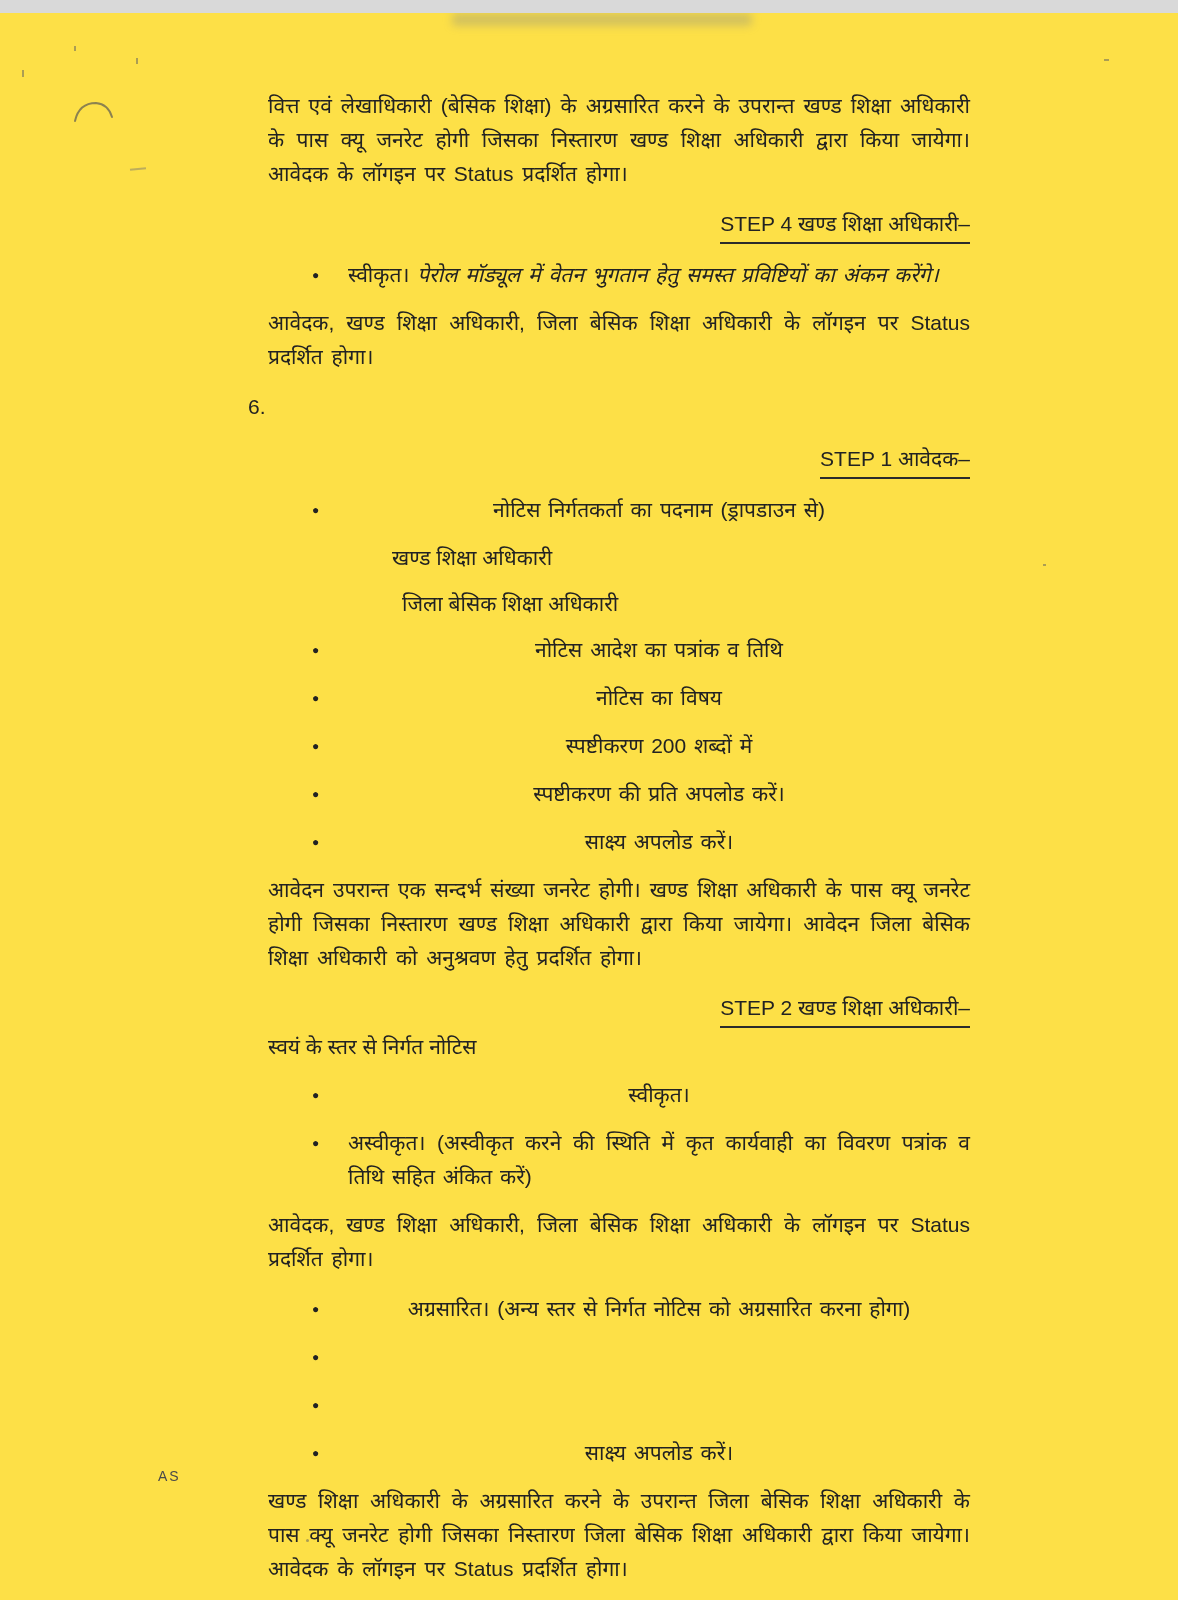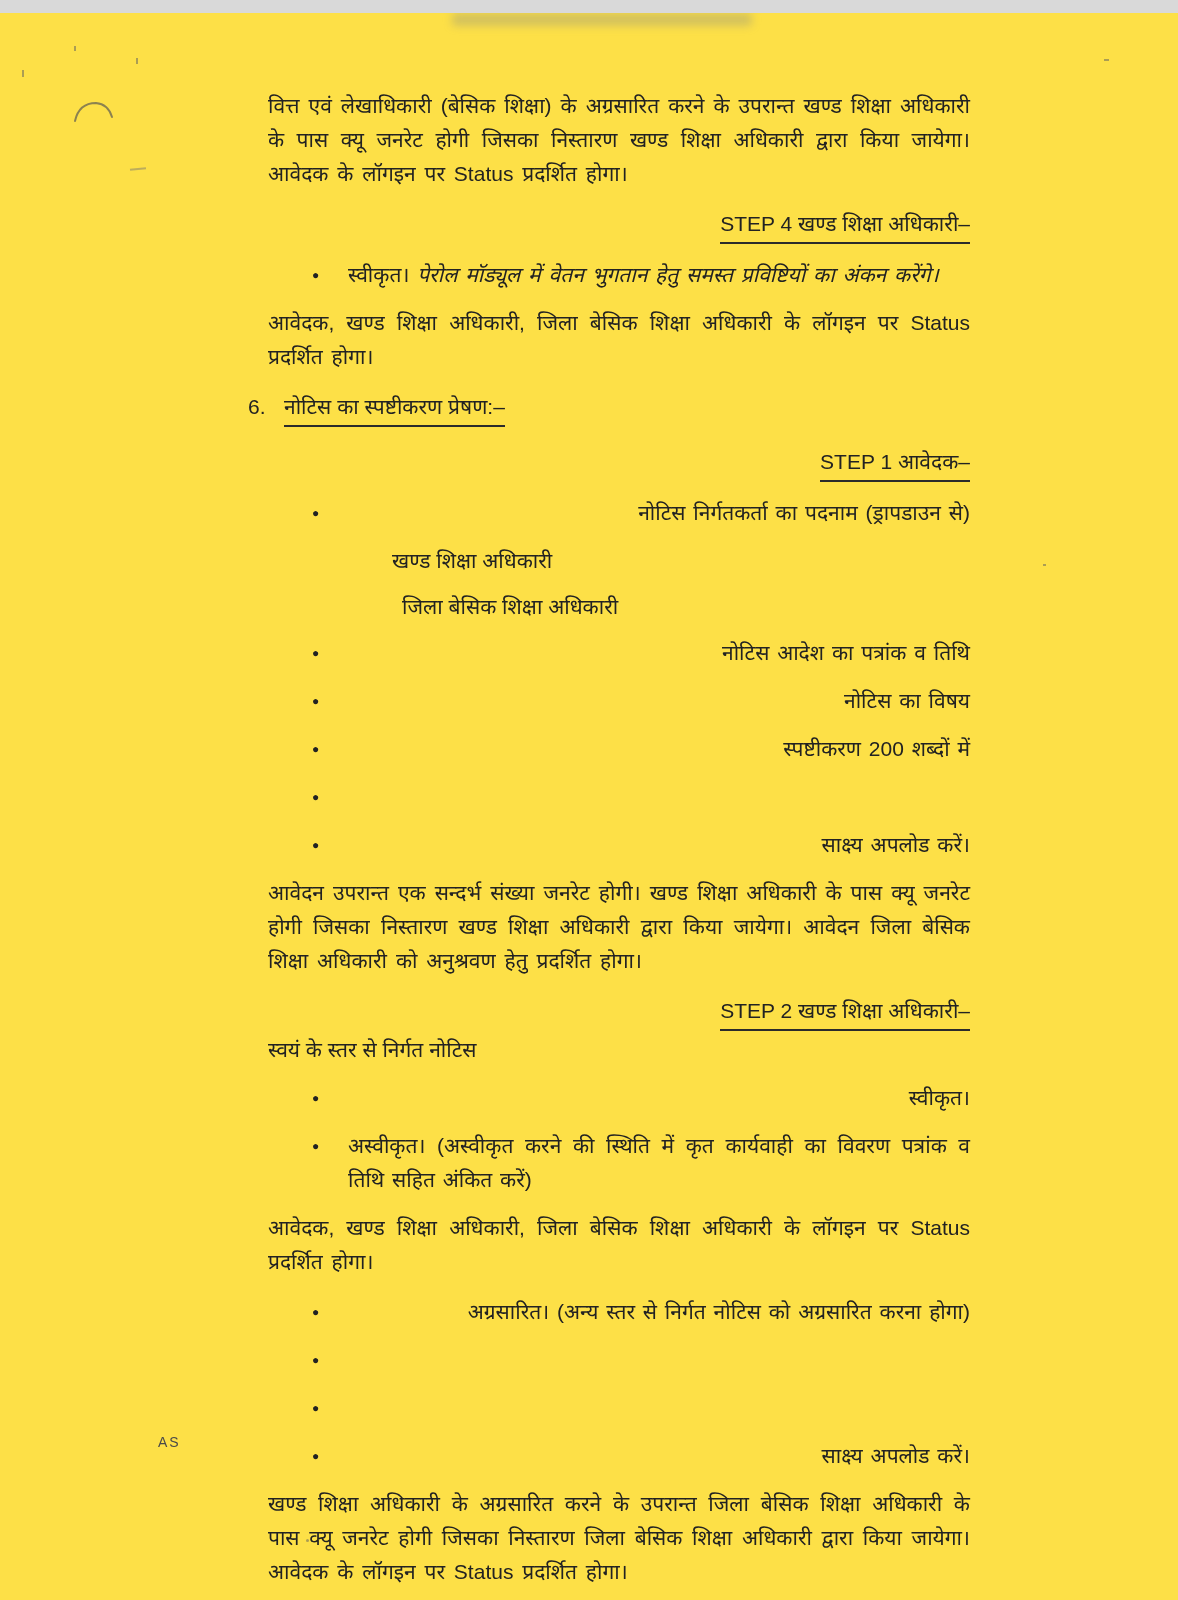--- a/index.html
+++ b/index.html
@@ -46,27 +46,27 @@
     margin:0 0 14px 0;
   }
   .bullet-dot {
     flex:none;
     width:36px;
     margin-left:44px;
     font-size:12px;
     line-height:34px;
   }
   .bullet-text { flex:1; text-align:justify; word-spacing:2px; }
-  .bullet-text.noj { text-align:right; }
+  .bullet-text.noj { text-align:center; }
   .italic { font-style:italic; }
   .sub-item { margin:0 0 12px 124px; }
   .sub-item.deep { margin-left:134px; }
   .footer-mark {
     position:absolute;
-    left:158px; top:1421px;
+    left:158px; top:1455px;
     font-size:14px;
     color:#4a4a4a;
     letter-spacing:2px;
   }
   
   .top-smudge {
     position:absolute;
     left:452px; top:0;
     width:300px; height:13px;
     background:rgba(125,130,140,0.32);
@@ -125,21 +125,20 @@
       <span class="u">STEP 4 खण्ड शिक्षा अधिकारी–</span>
     </div>
     <div class="bullet-row">
       <span class="bullet-dot">●</span>
       <span class="bullet-text"><span>स्वीकृत।</span> <span class="italic">पेरोल मॉड्यूल में वेतन भुगतान हेतु समस्त प्रविष्टियों का अंकन करेंगे।</span></span>
     </div>
     <p class="para">आवेदक, खण्ड शिक्षा अधिकारी, जिला बेसिक शिक्षा अधिकारी के लॉगइन पर Status प्रदर्शित होगा।</p>
 
     <div class="sec-heading">
       <span class="sec-num">6.</span>
-      <span class="u">नोटिस का स्पष्टीकरण प्रेषण:–</span>
     </div>
 
     <div class="heading">
       <span class="u">STEP 1 आवेदक–</span>
     </div>
     <div class="bullet-row">
       <span class="bullet-dot">●</span>
       <span class="bullet-text noj">नोटिस निर्गतकर्ता का पदनाम (ड्रापडाउन से)</span>
     </div>
     <div class="sub-item">खण्ड शिक्षा अधिकारी</div>
@@ -151,20 +150,21 @@
     <div class="bullet-row">
       <span class="bullet-dot">●</span>
       <span class="bullet-text noj">नोटिस का विषय</span>
     </div>
     <div class="bullet-row">
       <span class="bullet-dot">●</span>
       <span class="bullet-text noj">स्पष्टीकरण 200 शब्दों में</span>
     </div>
     <div class="bullet-row">
       <span class="bullet-dot">●</span>
+      <span class="bullet-text noj">स्पष्टीकरण की प्रति अपलोड करें।</span>
     </div>
     <div class="bullet-row">
       <span class="bullet-dot">●</span>
       <span class="bullet-text noj">साक्ष्य अपलोड करें।</span>
     </div>
     <p class="para">आवेदन उपरान्त एक सन्दर्भ संख्या जनरेट होगी। खण्ड शिक्षा अधिकारी के पास क्यू जनरेट होगी जिसका निस्तारण खण्ड शिक्षा अधिकारी द्वारा किया जायेगा। आवेदन जिला बेसिक शिक्षा अधिकारी को अनुश्रवण हेतु प्रदर्शित होगा।</p>
 
     <div class="heading tight">
       <span class="u">STEP 2 खण्ड शिक्षा अधिकारी–</span>
     </div>

